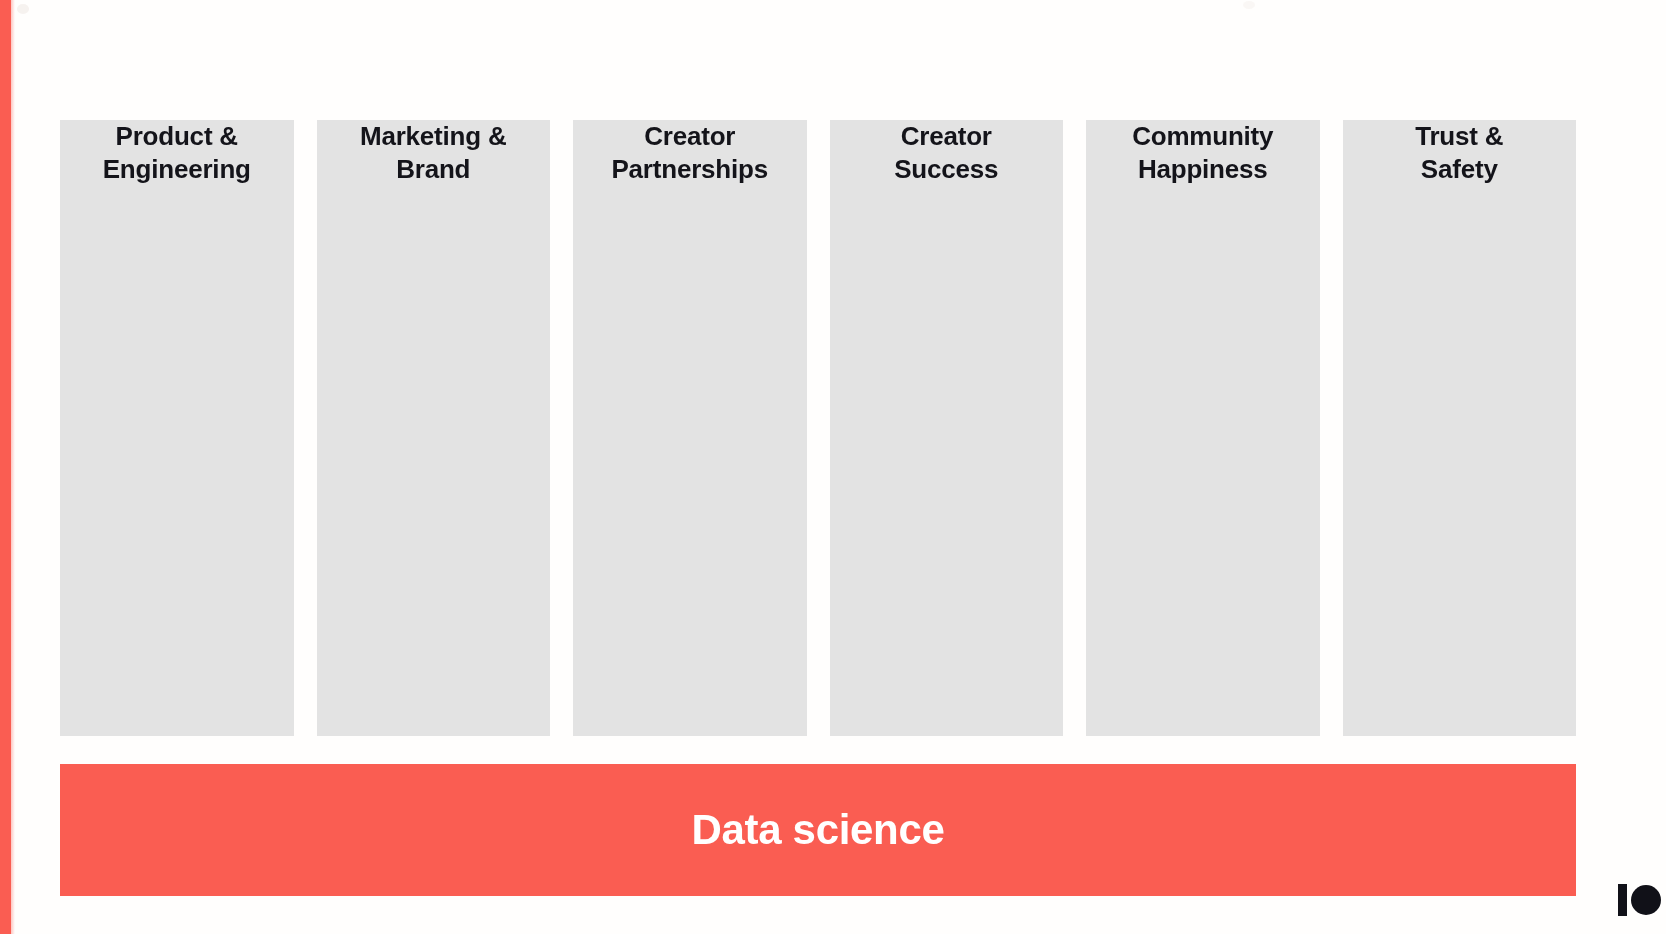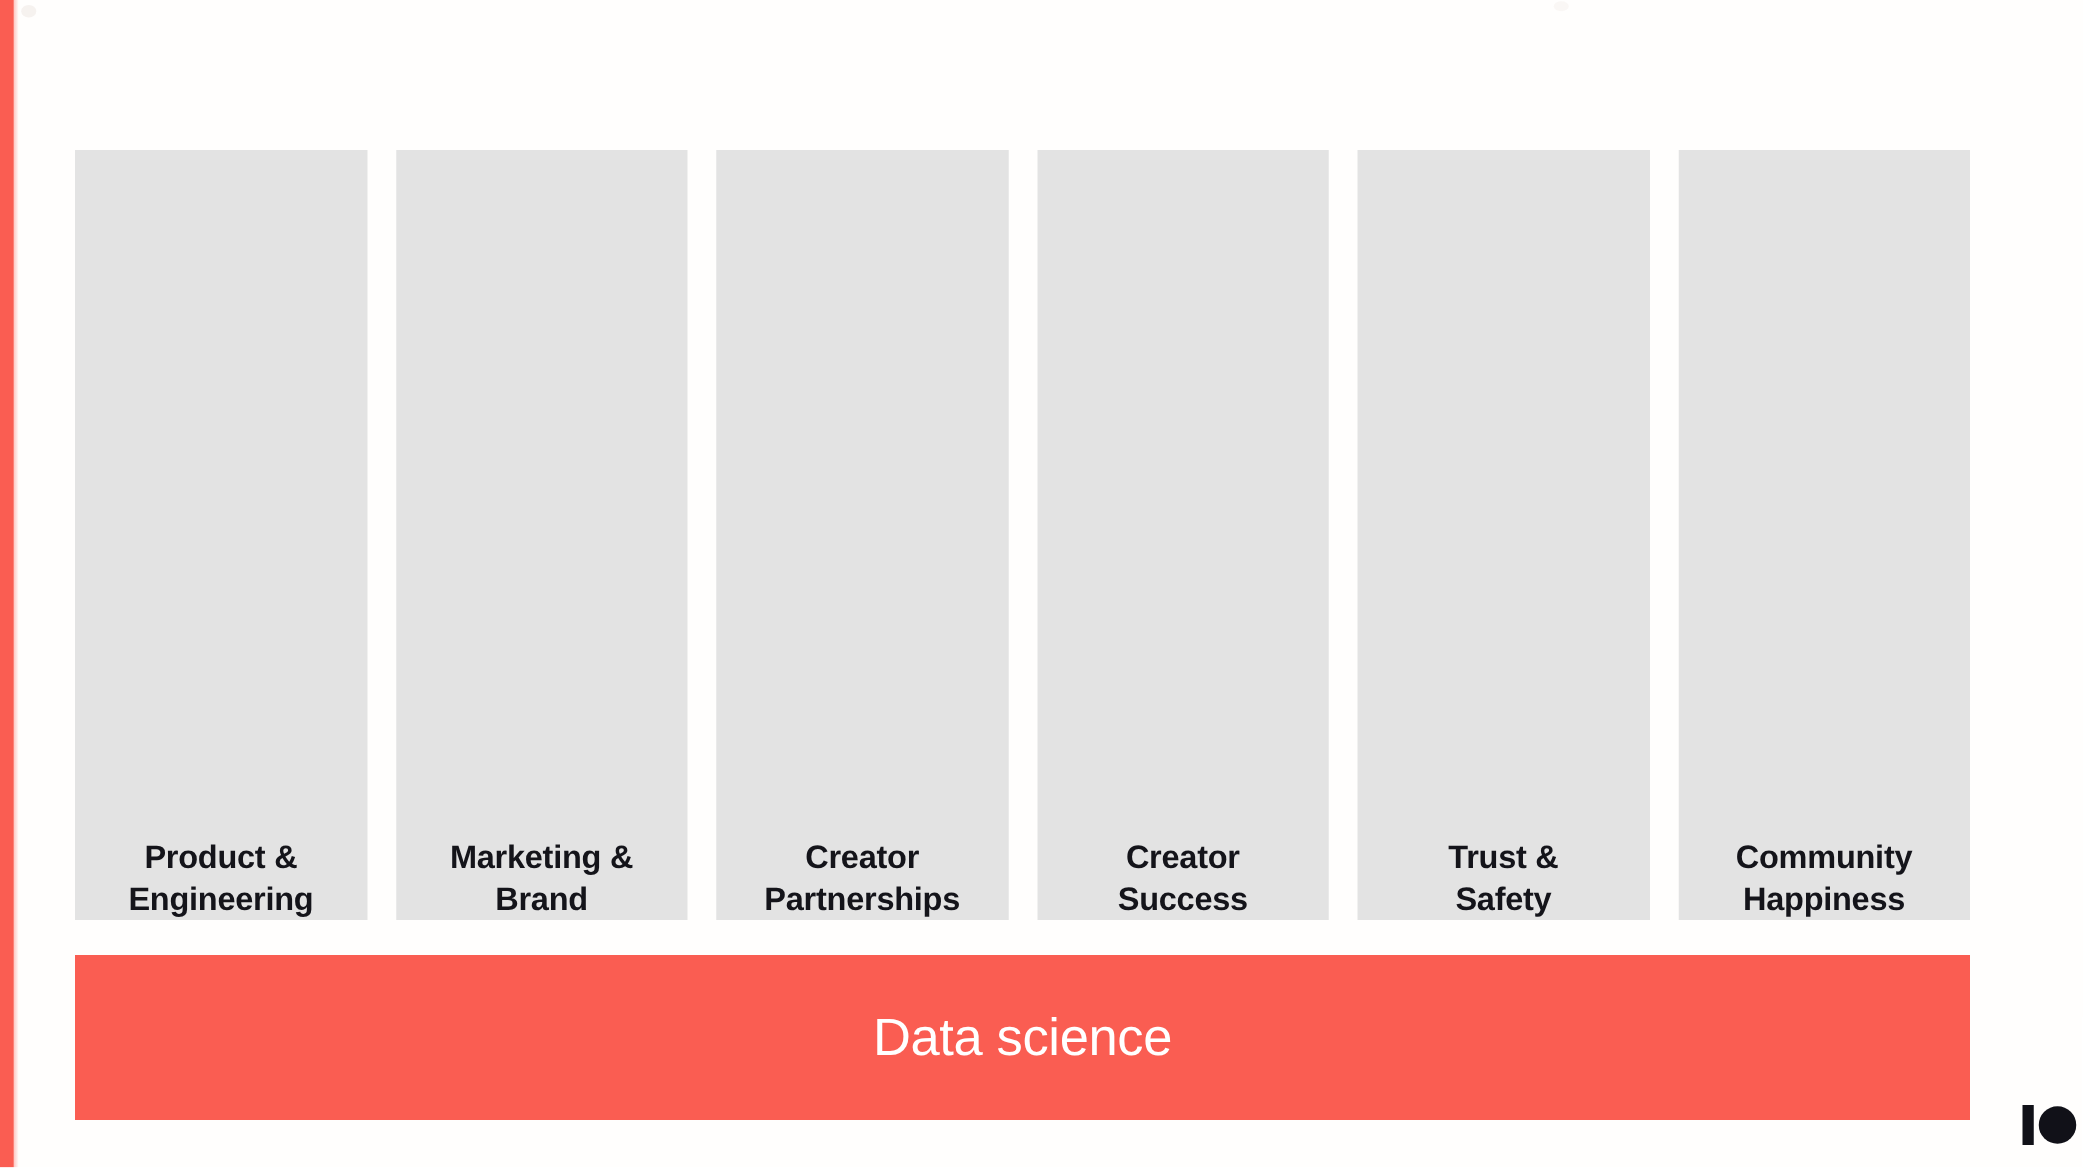--- a/index.html
+++ b/index.html
@@ -52,21 +52,21 @@
     width: 1516px;
     height: 616px;
     display: flex;
     align-items: stretch;
     gap: 23px;
   }
   .pillar {
     flex: 1 1 0;
     background: #e3e3e3;
     display: flex;
-    align-items: flex-end;
+    align-items: flex-start;
     justify-content: center;
     box-sizing: border-box;
     padding: 0 20px;
   }
   .pillar-label {
     font-size: 26px;
     font-weight: bold;
     color: #14141a;
     text-align: center;
     line-height: 1.28;
@@ -81,21 +81,21 @@
     top: 764px;
     width: 1516px;
     height: 132px;
     background: #fa5d52;
     display: flex;
     align-items: center;
     justify-content: center;
   }
   .foundation-label {
     font-size: 42px;
-    font-weight: normal;
+    font-weight: bold;
     color: #ffffff;
     letter-spacing: -0.3px;
   }
 
   
   .brand-logo {
     position: absolute;
     left: 1618px;
     top: 882px;
     width: 44px;
@@ -141,26 +141,26 @@
     </div>
     <div class="pillar">
       <div class="pillar-label">Creator
 Partnerships</div>
     </div>
     <div class="pillar">
       <div class="pillar-label">Creator
 Success</div>
     </div>
     <div class="pillar">
+      <div class="pillar-label">Community
+Happiness</div>
+    </div>
+    <div class="pillar">
       <div class="pillar-label">Trust &amp;
 Safety</div>
-    </div>
-    <div class="pillar">
-      <div class="pillar-label">Community
-Happiness</div>
     </div>
   </div>
 
   <div class="foundation">
     <div class="foundation-label">Data science</div>
   </div>
 
   <div class="brand-logo">
     <div class="bar"></div>
     <div class="dot"></div>

